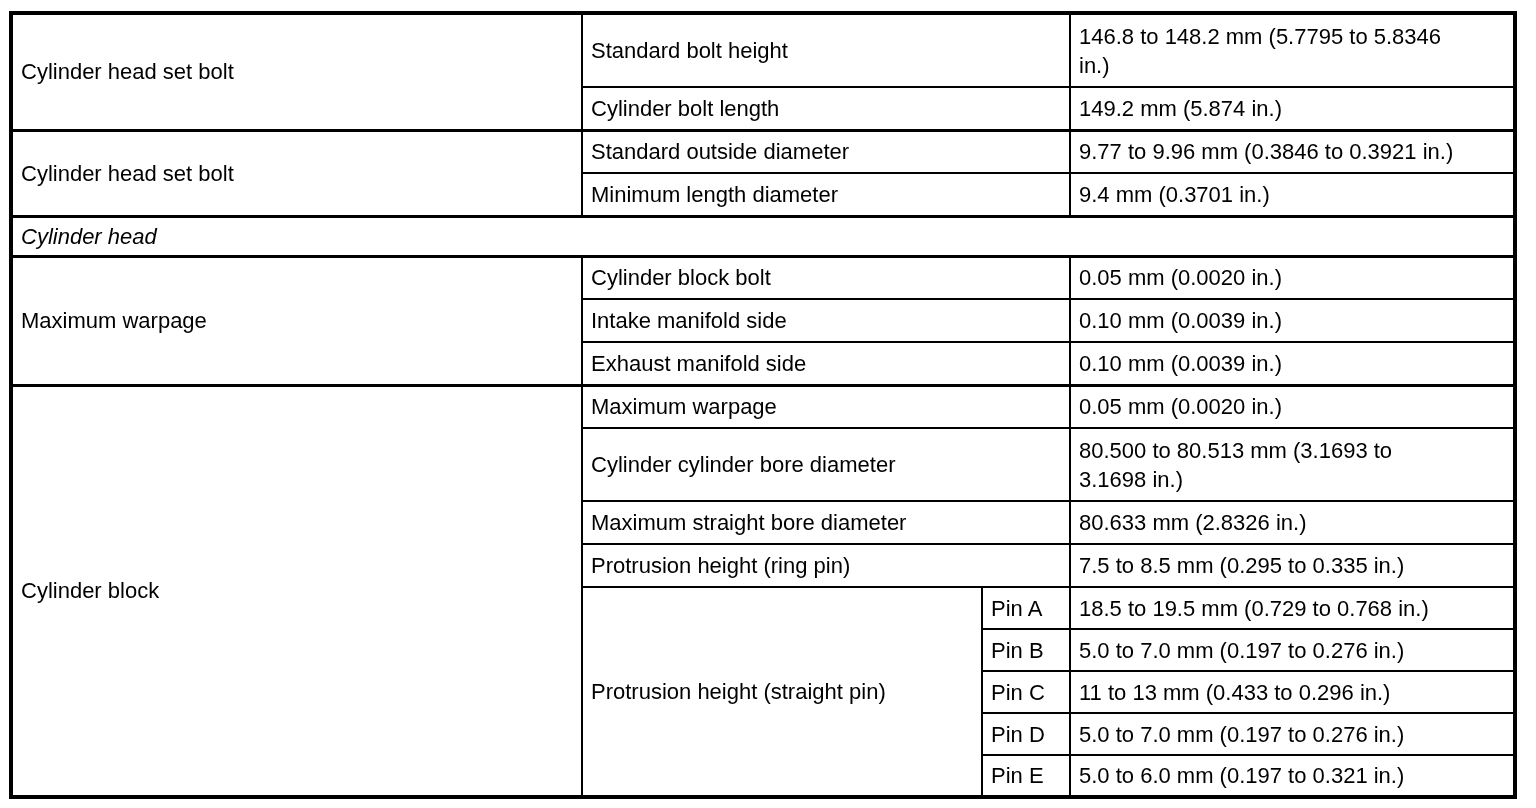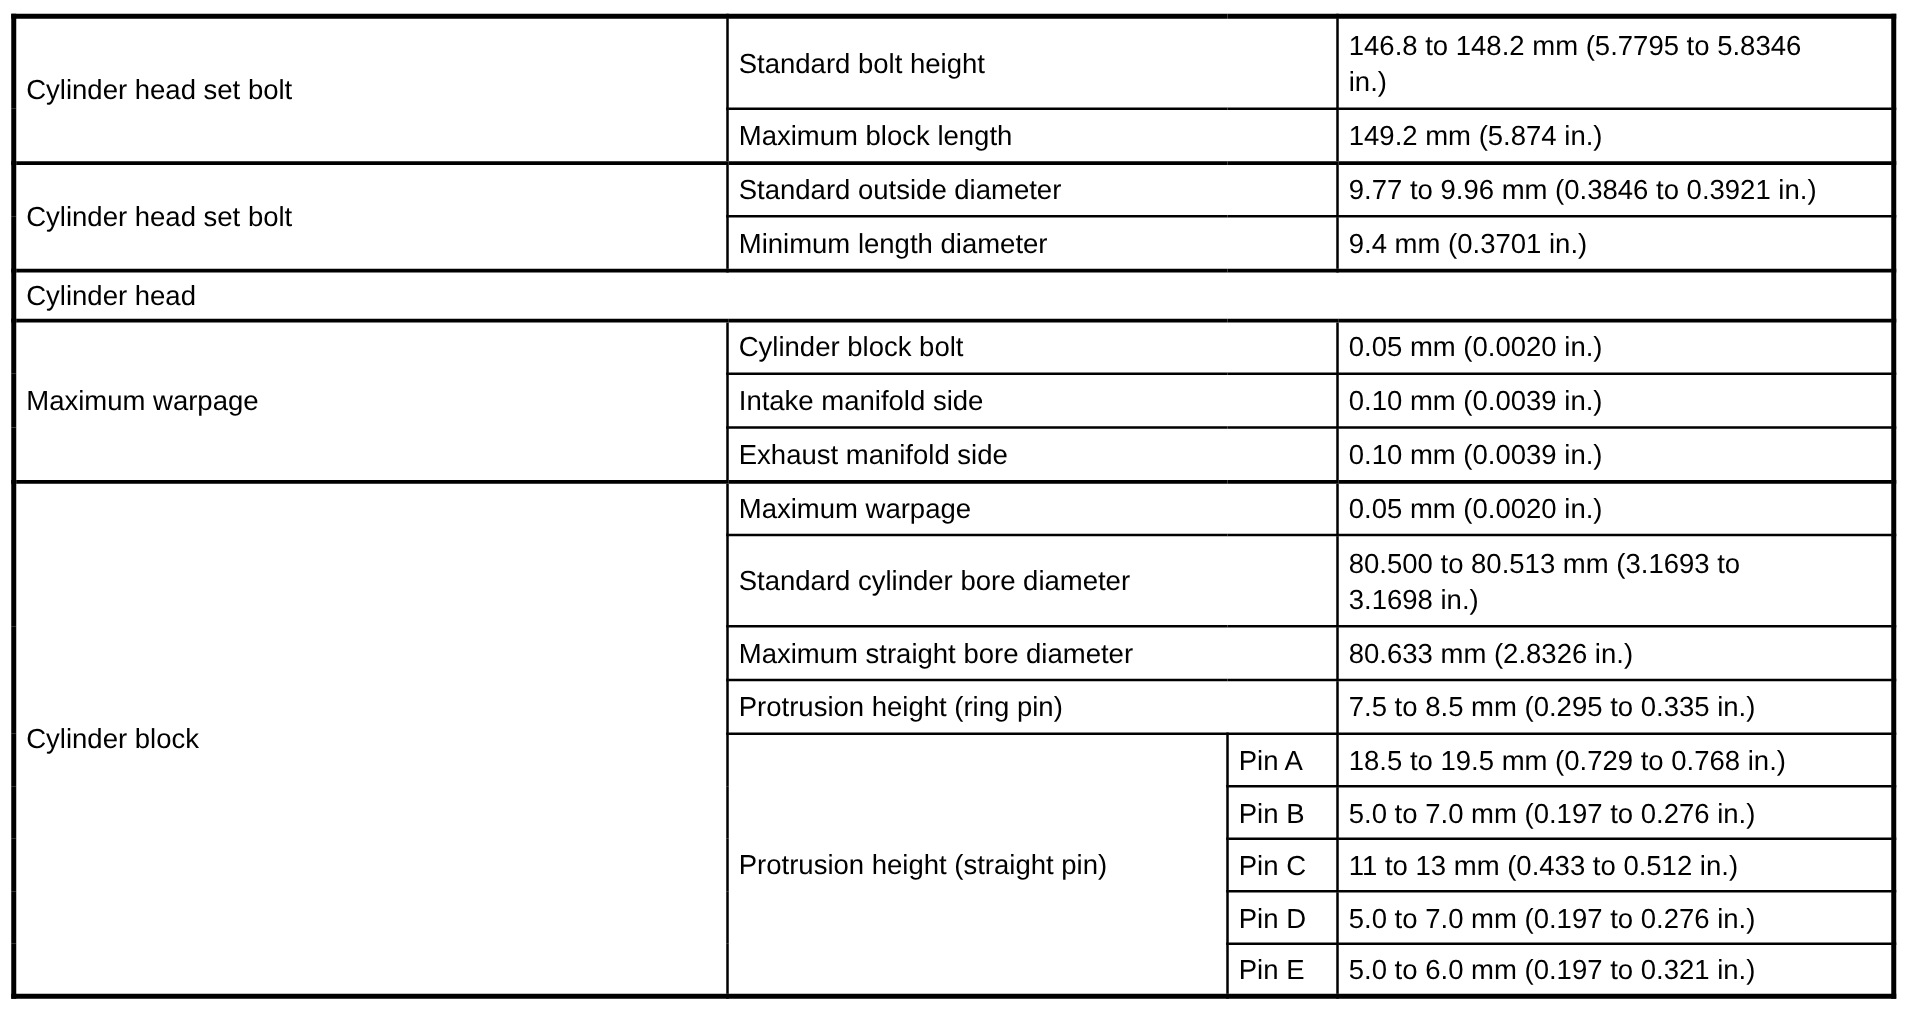--- a/index.html
+++ b/index.html
@@ -37,21 +37,21 @@
   
   tr.sec > td {
     border-top-width: 3px;
   }
   td.val {
     white-space: pre-line;
   }
   
   tr.h-tall  { height: 74px; }
   tr.h-std   { height: 43px; }
-  tr.h-head  { height: 40px; }
+  tr.h-head  { height: 40px; font-style: italic; }
   tr.h-tall2 { height: 73px; }
   tr.h-pin   { height: 42px; }
 </style>
 </head>
 <body>
 
 <div class="page">
   <table class="spec">
     <colgroup>
       <col style="width:571px">
@@ -61,21 +61,21 @@
     </colgroup>
 
     <tbody>
         <tr class="h-tall">
       <td rowspan="2">Cylinder head set bolt</td>
       <td colspan="2">Standard bolt height</td>
       <td class="val">146.8 to 148.2 mm (5.7795 to 5.8346
 in.)</td>
     </tr>
     <tr class="h-std">
-      <td colspan="2">Maximum block length</td>
+      <td colspan="2">Cylinder bolt length</td>
       <td class="val">149.2 mm (5.874 in.)</td>
     </tr>
 
     <tr class="sec h-std">
       <td rowspan="2">Cylinder head set bolt</td>
       <td colspan="2">Standard outside diameter</td>
       <td class="val">9.77 to 9.96 mm (0.3846 to 0.3921 in.)</td>
     </tr>
     <tr class="h-std">
       <td colspan="2">Minimum length diameter</td>
@@ -99,21 +99,21 @@
       <td colspan="2">Exhaust manifold side</td>
       <td class="val">0.10 mm (0.0039 in.)</td>
     </tr>
 
     <tr class="sec h-std">
       <td rowspan="9">Cylinder block</td>
       <td colspan="2">Maximum warpage</td>
       <td class="val">0.05 mm (0.0020 in.)</td>
     </tr>
     <tr class="h-tall2">
-      <td colspan="2">Standard cylinder bore diameter</td>
+      <td colspan="2">Cylinder cylinder bore diameter</td>
       <td class="val">80.500 to 80.513 mm (3.1693 to
 3.1698 in.)</td>
     </tr>
     <tr class="h-std">
       <td colspan="2">Maximum straight bore diameter</td>
       <td class="val">80.633 mm (2.8326 in.)</td>
     </tr>
     <tr class="h-std">
       <td colspan="2">Protrusion height (ring pin)</td>
       <td class="val">7.5 to 8.5 mm (0.295 to 0.335 in.)</td>
@@ -122,21 +122,21 @@
       <td rowspan="5">Protrusion height (straight pin)</td>
       <td>Pin A</td>
       <td class="val">18.5 to 19.5 mm (0.729 to 0.768 in.)</td>
     </tr>
     <tr class="h-pin">
       <td>Pin B</td>
       <td class="val">5.0 to 7.0 mm (0.197 to 0.276 in.)</td>
     </tr>
     <tr class="h-pin">
       <td>Pin C</td>
-      <td class="val">11 to 13 mm (0.433 to 0.512 in.)</td>
+      <td class="val">11 to 13 mm (0.433 to 0.296 in.)</td>
     </tr>
     <tr class="h-pin">
       <td>Pin D</td>
       <td class="val">5.0 to 7.0 mm (0.197 to 0.276 in.)</td>
     </tr>
     <tr class="h-pin">
       <td>Pin E</td>
       <td class="val">5.0 to 6.0 mm (0.197 to 0.321 in.)</td>
     </tr>
   </tbody>

